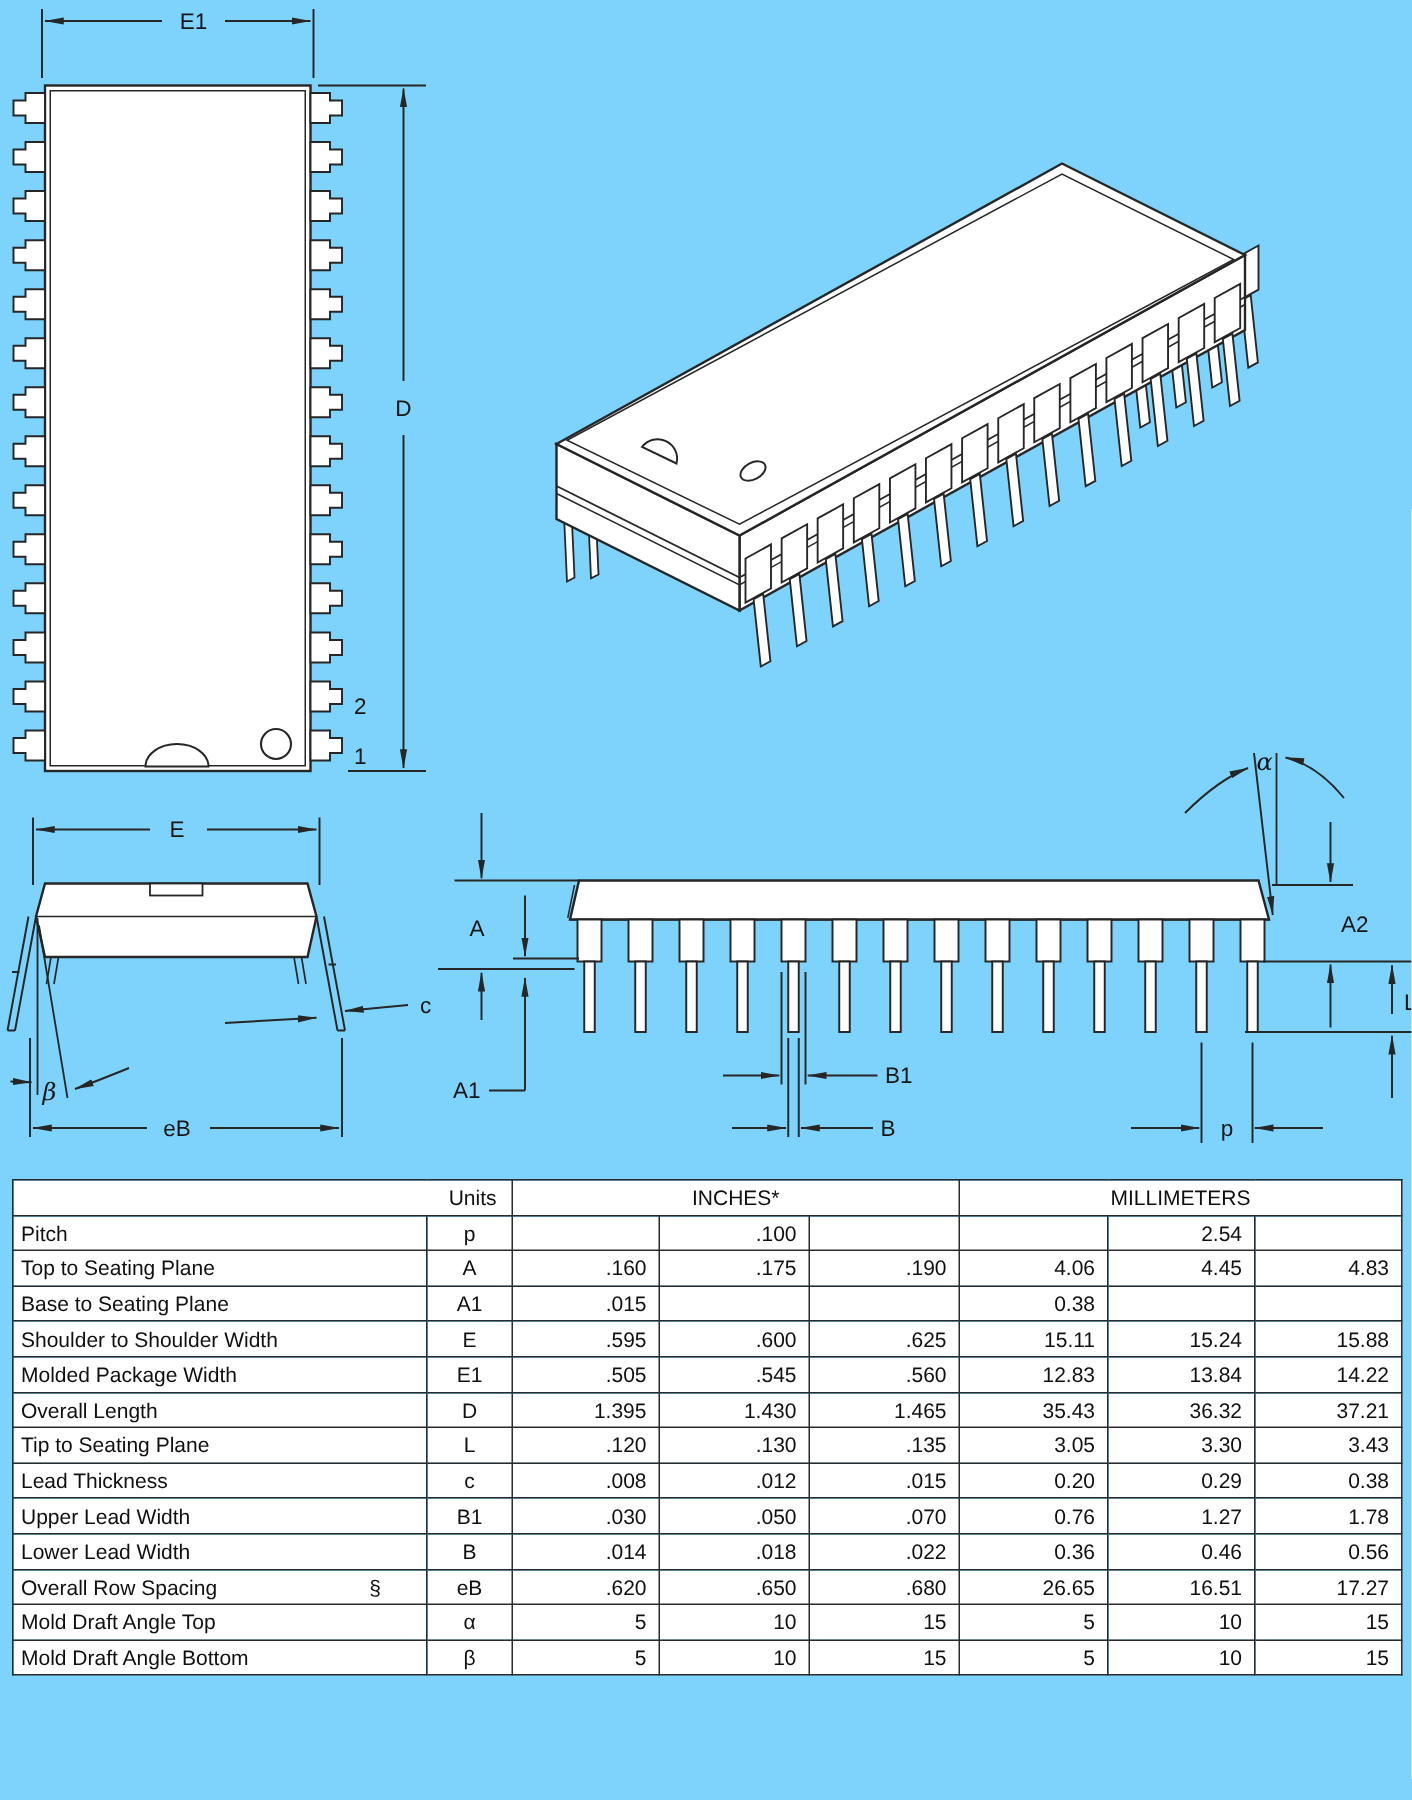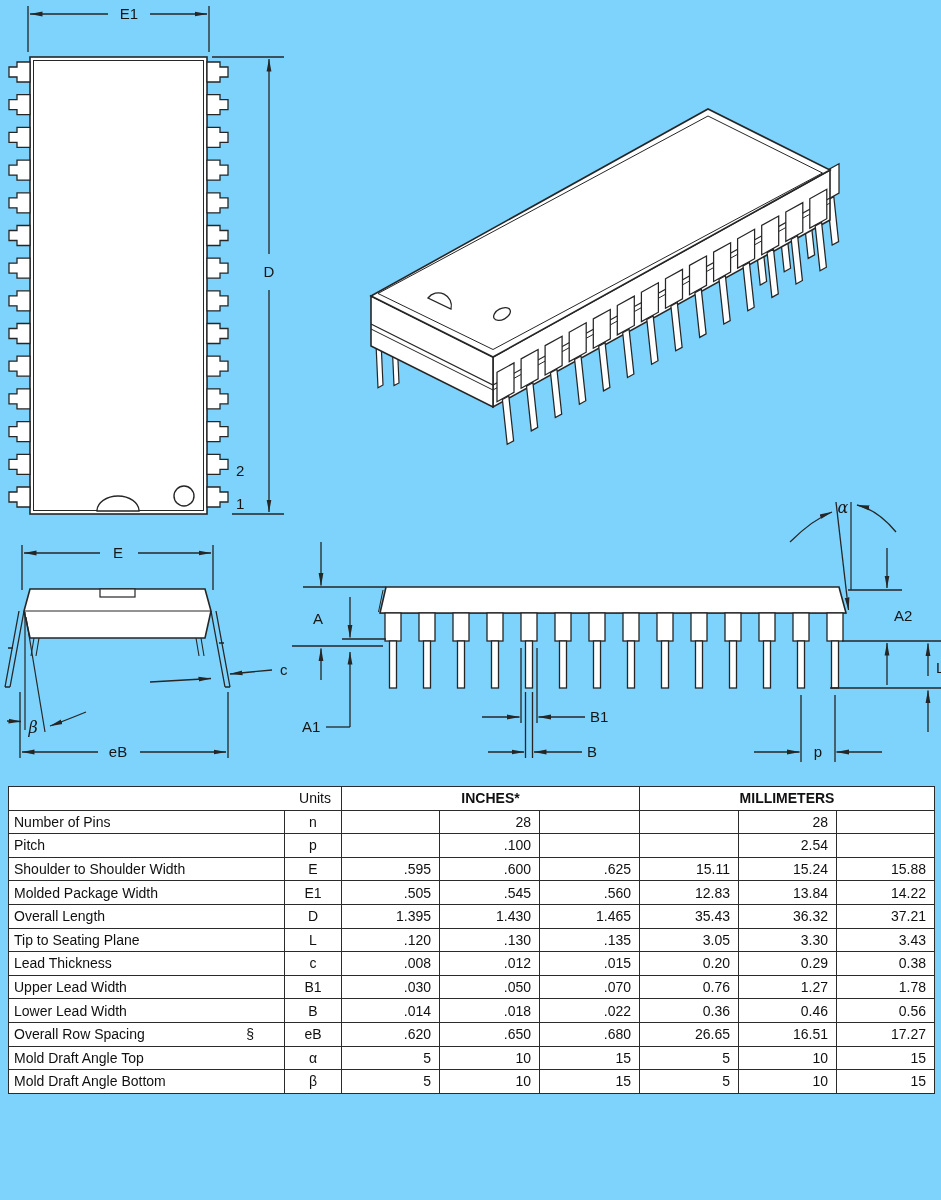--- a/index.html
+++ b/index.html
@@ -8,21 +8,21 @@
   #canvas svg{position:absolute;overflow:visible;}
   .lab{font:15px "Liberation Sans",sans-serif;fill:#161616;}
   .gk{font:italic 16px "DejaVu Serif",serif;fill:#161616;}
   
   #dim-table{position:absolute;left:8px;top:786px;width:926px;border-collapse:collapse;
              table-layout:fixed;font:14px "Liberation Sans",sans-serif;color:#101010;}
   #dim-table td{border:1.5px solid #2b2b2b;height:22.6px;padding:0 8px 0 5px;
                 overflow:hidden;white-space:nowrap;background:#fff;}
   #dim-table .c-num{text-align:right;}
   #dim-table .c-sym{text-align:center;padding:0;}
-  #dim-table .c-hdr{text-align:center;padding:0;font-weight:bold;}
+  #dim-table .c-hdr{text-align:center;padding:0;}
   #dim-table .c-rgt{text-align:right;padding-right:10px;}
   #dim-table .note{float:right;margin-right:22px;}
 </style>
 </head>
 <body>
 
 <div id="canvas">
 
   <svg style="left:0;top:0" width="300" height="538" viewBox="0 0 300 538">
     <defs>
@@ -275,38 +275,48 @@
       <col style="width:99px">
         <col style="width:98px">
         <col style="width:98px">
     </colgroup>
     <tbody>
       <tr>
         <td colspan="2" class="c-rgt">Units</td>
         <td colspan="3" class="c-hdr">INCHES*</td>
         <td colspan="3" class="c-hdr">MILLIMETERS</td>
       </tr>
-    <tr>
-          <td class="c-label"><span>Number of Pins</span></td>
-          <td class="c-sym">n</td>
-          <td class="c-num"></td>
-          <td class="c-num">28</td>
-          <td class="c-num"></td>
-          <td class="c-num"></td>
-          <td class="c-num">28</td>
-          <td class="c-num"></td>
-        </tr>
         <tr>
           <td class="c-label"><span>Pitch</span></td>
           <td class="c-sym">p</td>
           <td class="c-num"></td>
           <td class="c-num">.100</td>
           <td class="c-num"></td>
           <td class="c-num"></td>
           <td class="c-num">2.54</td>
+          <td class="c-num"></td>
+        </tr>
+        <tr>
+          <td class="c-label"><span>Top to Seating Plane</span></td>
+          <td class="c-sym">A</td>
+          <td class="c-num">.160</td>
+          <td class="c-num">.175</td>
+          <td class="c-num">.190</td>
+          <td class="c-num">4.06</td>
+          <td class="c-num">4.45</td>
+          <td class="c-num">4.83</td>
+        </tr>
+        <tr>
+          <td class="c-label"><span>Base to Seating Plane</span></td>
+          <td class="c-sym">A1</td>
+          <td class="c-num">.015</td>
+          <td class="c-num"></td>
+          <td class="c-num"></td>
+          <td class="c-num">0.38</td>
+          <td class="c-num"></td>
           <td class="c-num"></td>
         </tr>
         <tr>
           <td class="c-label"><span>Shoulder to Shoulder Width</span></td>
           <td class="c-sym">E</td>
           <td class="c-num">.595</td>
           <td class="c-num">.600</td>
           <td class="c-num">.625</td>
           <td class="c-num">15.11</td>
           <td class="c-num">15.24</td>

